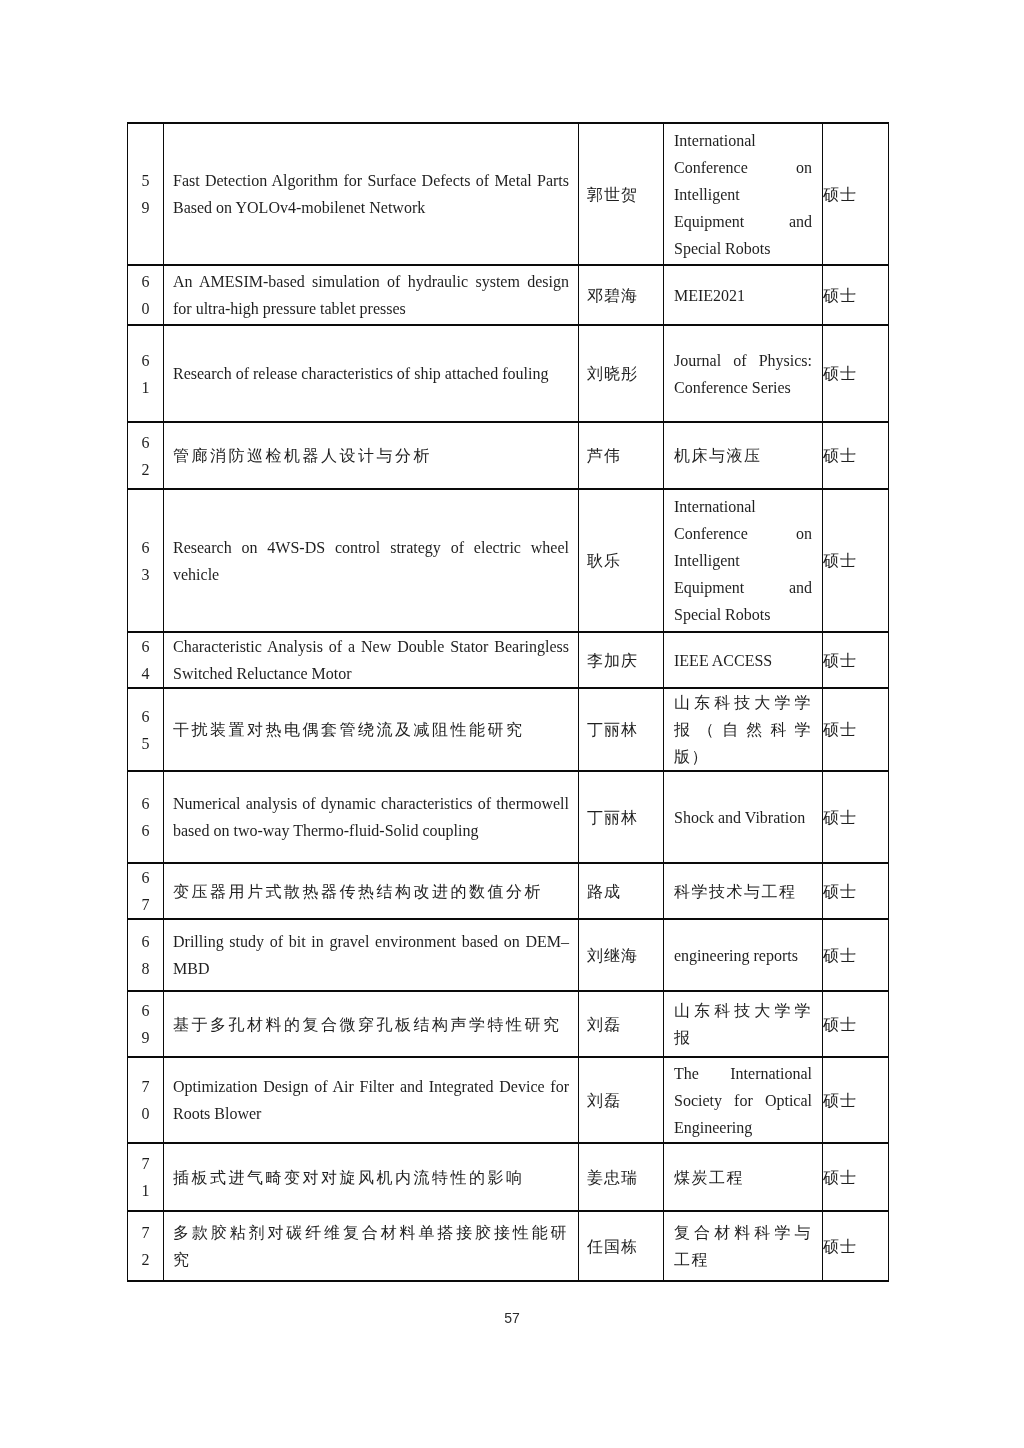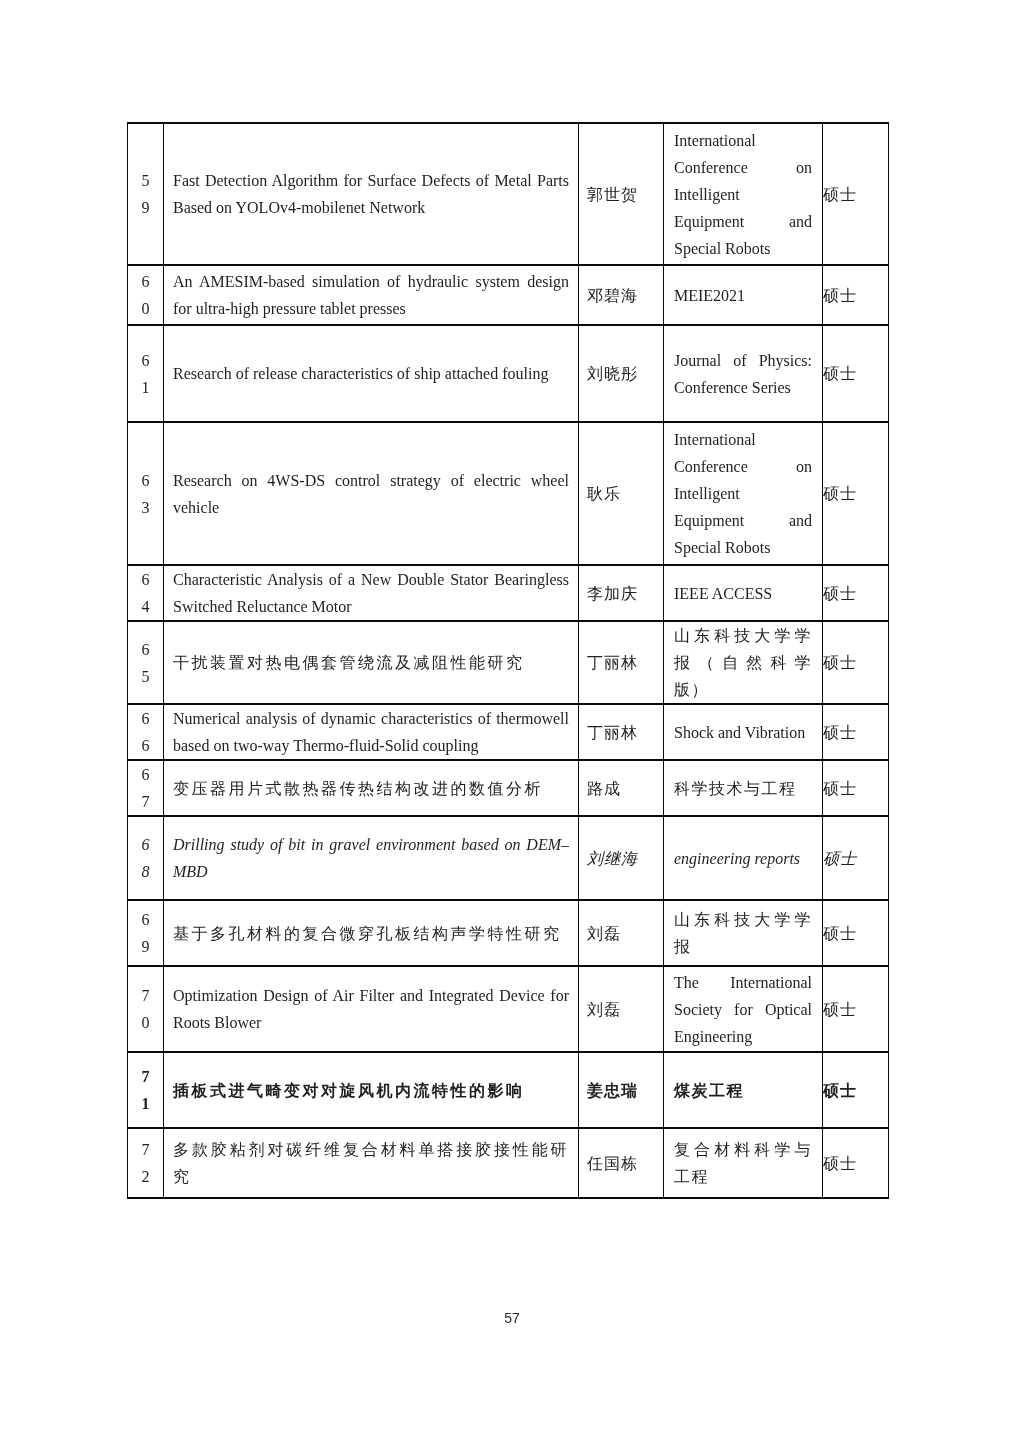--- a/index.html
+++ b/index.html
@@ -97,20 +97,29 @@
   </tr>
         <tr style="height: 97px;">
     <td class="c-no">
             <span class="no-inner">61</span>
           </td>
     <td class="c-title">Research of release characteristics of ship attached fouling</td>
     <td class="c-author">刘晓彤</td>
     <td class="c-venue">Journal of Physics: Conference Series</td>
     <td class="c-degree">硕士</td>
   </tr>
+        <tr style="height: 67px;">
+    <td class="c-no">
+            <span class="no-inner">62</span>
+          </td>
+    <td class="c-title cjk">管廊消防巡检机器人设计与分析</td>
+    <td class="c-author">芦伟</td>
+    <td class="c-venue cjk">机床与液压</td>
+    <td class="c-degree">硕士</td>
+  </tr>
         <tr style="height: 143px;">
     <td class="c-no">
             <span class="no-inner">63</span>
           </td>
     <td class="c-title">Research on 4WS-DS control strategy of electric wheel vehicle</td>
     <td class="c-author">耿乐</td>
     <td class="c-venue">International Conference on Intelligent Equipment and Special Robots</td>
     <td class="c-degree">硕士</td>
   </tr>
         <tr style="height: 48px;">
@@ -124,39 +133,39 @@
   </tr>
         <tr style="height: 78px;">
     <td class="c-no">
             <span class="no-inner">65</span>
           </td>
     <td class="c-title cjk">干扰装置对热电偶套管绕流及减阻性能研究</td>
     <td class="c-author">丁丽林</td>
     <td class="c-venue cjk">山东科技大学学报（自然科学版）</td>
     <td class="c-degree">硕士</td>
   </tr>
-        <tr style="height: 56px;">
+        <tr style="height: 92px;">
     <td class="c-no">
             <span class="no-inner">66</span>
           </td>
     <td class="c-title">Numerical analysis of dynamic characteristics of thermowell based on two-way Thermo-fluid-Solid coupling</td>
     <td class="c-author">丁丽林</td>
     <td class="c-venue">Shock and Vibration</td>
     <td class="c-degree">硕士</td>
   </tr>
         <tr style="height: 54px;">
     <td class="c-no">
             <span class="no-inner">67</span>
           </td>
     <td class="c-title cjk">变压器用片式散热器传热结构改进的数值分析</td>
     <td class="c-author">路成</td>
     <td class="c-venue cjk">科学技术与工程</td>
     <td class="c-degree">硕士</td>
   </tr>
-        <tr style="height: 84px; font-style: italic;">
+        <tr style="height: 72px;">
     <td class="c-no">
             <span class="no-inner">68</span>
           </td>
     <td class="c-title">Drilling study of bit in gravel environment based on DEM–MBD</td>
     <td class="c-author">刘继海</td>
     <td class="c-venue">engineering reports</td>
     <td class="c-degree">硕士</td>
   </tr>
         <tr style="height: 66px;">
     <td class="c-no">
@@ -169,21 +178,21 @@
   </tr>
         <tr style="height: 86px;">
     <td class="c-no">
             <span class="no-inner">70</span>
           </td>
     <td class="c-title">Optimization Design of Air Filter and Integrated Device for Roots Blower</td>
     <td class="c-author">刘磊</td>
     <td class="c-venue">The International Society for Optical Engineering</td>
     <td class="c-degree">硕士</td>
   </tr>
-        <tr style="height: 76px; font-weight: bold;">
+        <tr style="height: 68px;">
     <td class="c-no">
             <span class="no-inner">71</span>
           </td>
     <td class="c-title cjk">插板式进气畸变对对旋风机内流特性的影响</td>
     <td class="c-author">姜忠瑞</td>
     <td class="c-venue cjk">煤炭工程</td>
     <td class="c-degree">硕士</td>
   </tr>
         <tr style="height: 70px;">
     <td class="c-no">

